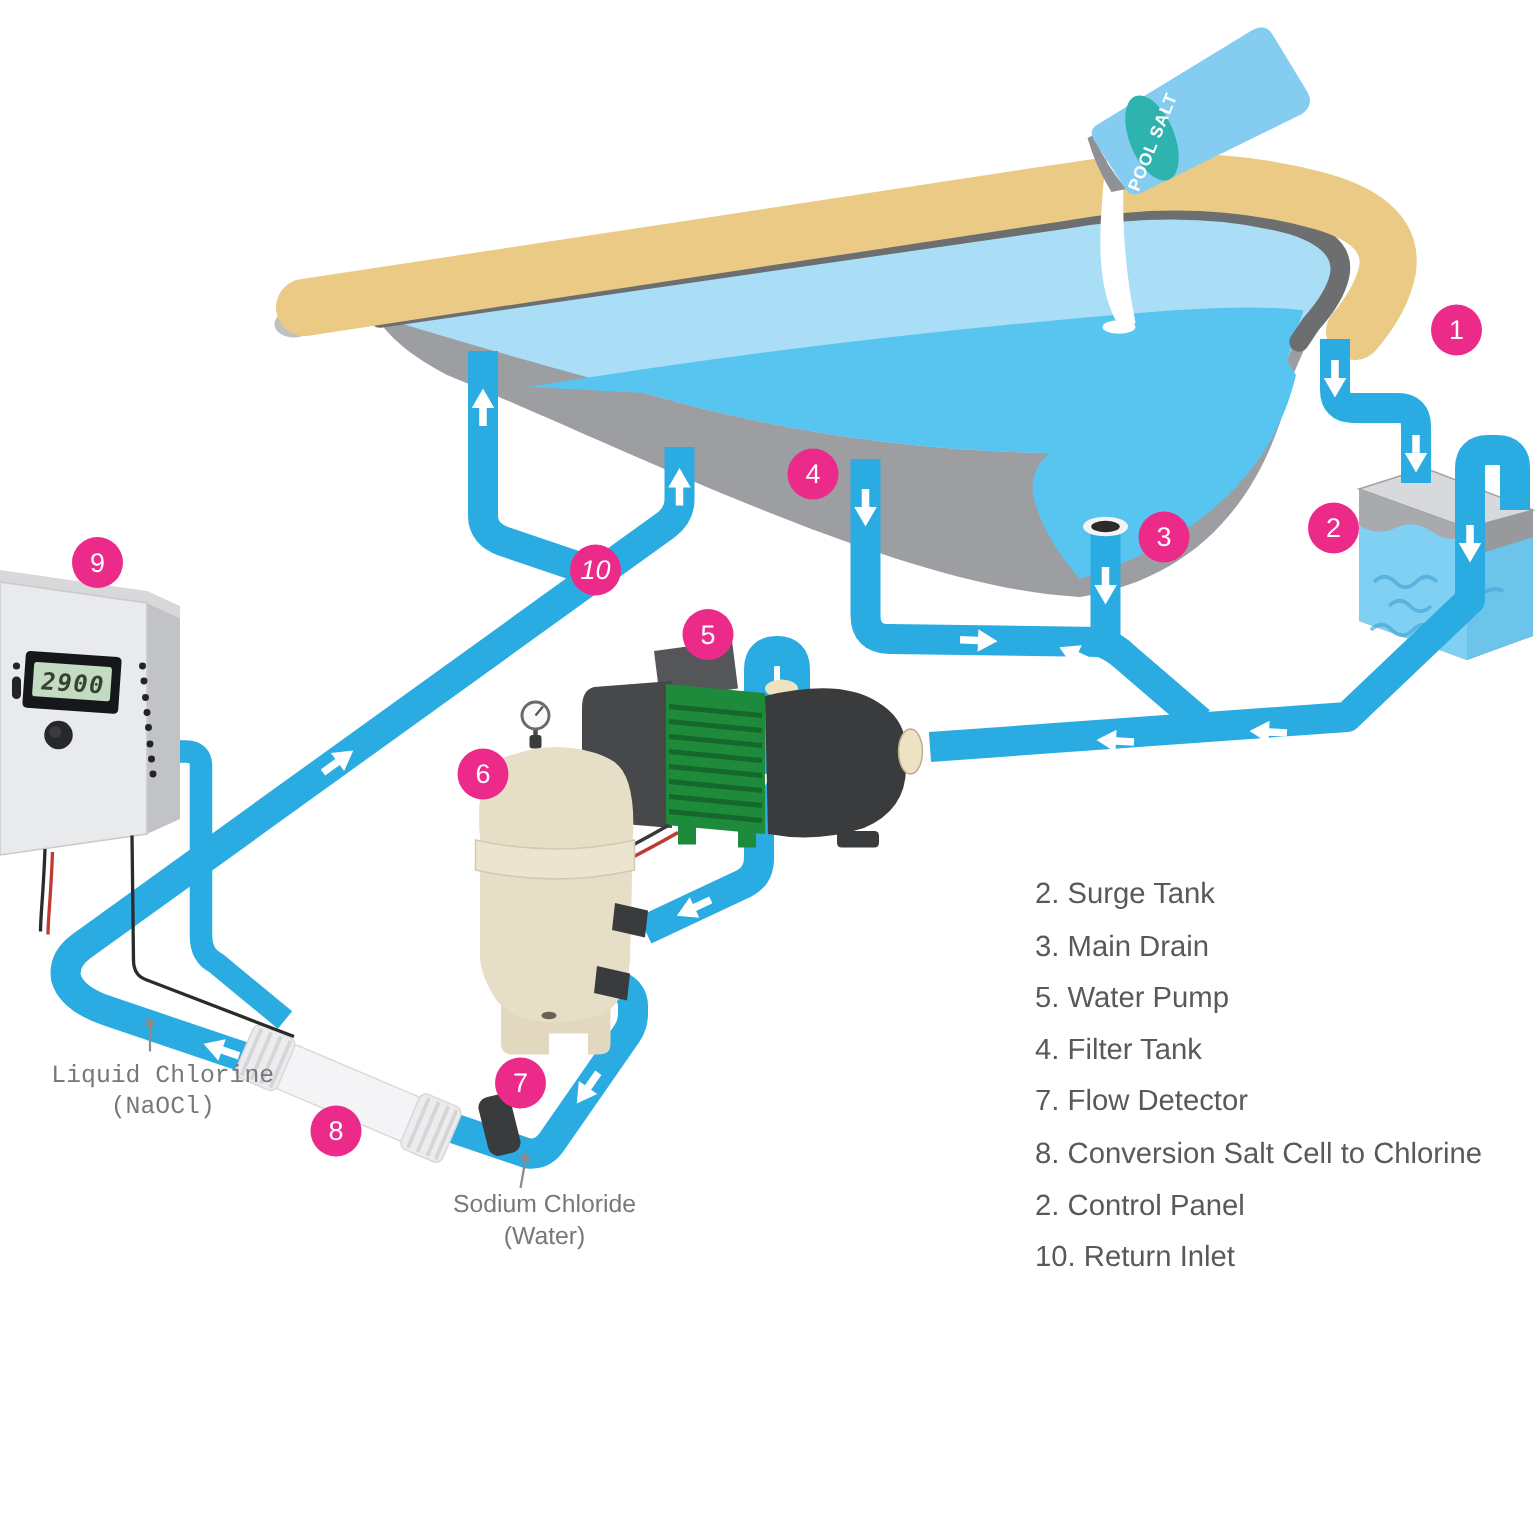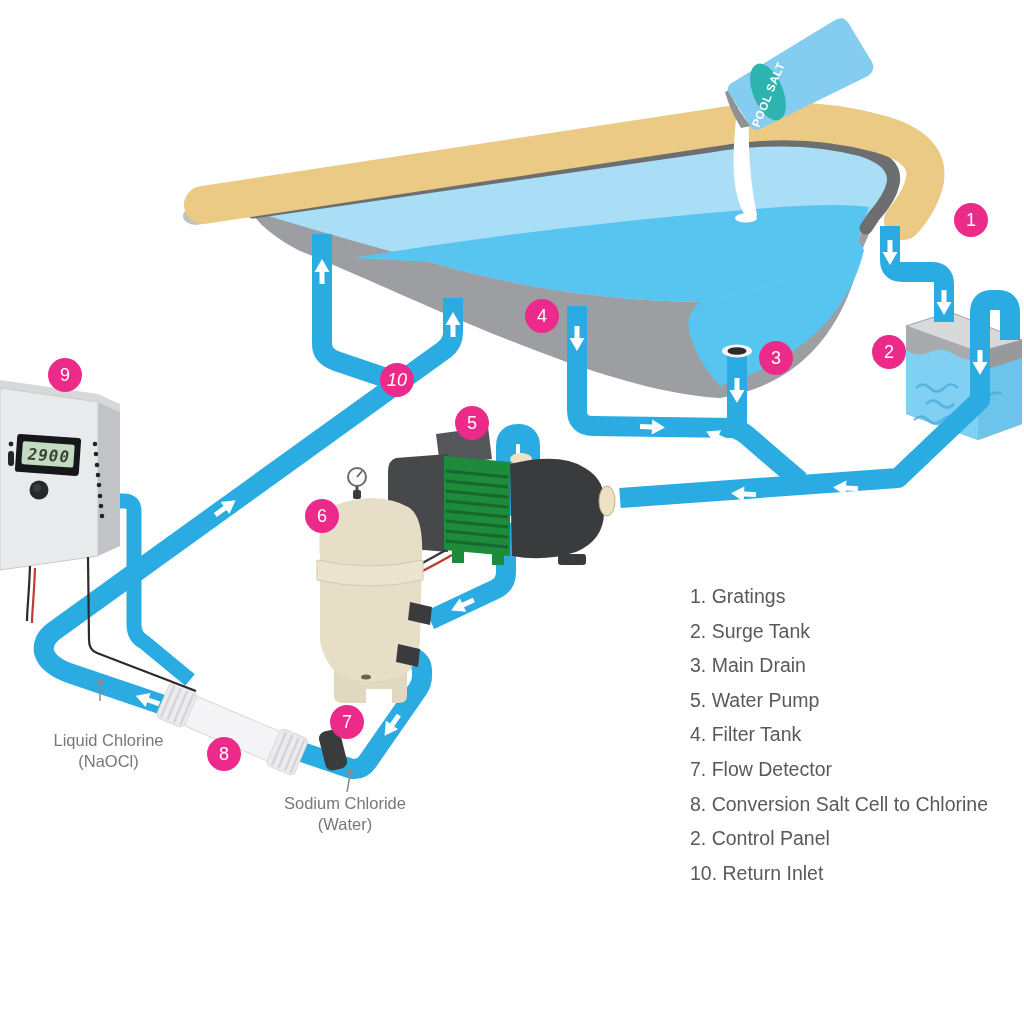--- a/index.html
+++ b/index.html
@@ -5,22 +5,22 @@
   html,body{margin:0;padding:0;background:#ffffff;}
   #stage{position:relative;width:1024px;height:1024px;background:#ffffff;overflow:hidden;
          font-family:"Liberation Sans",sans-serif;}
   #diagram-svg{position:absolute;left:0;top:0;}
   .marker{position:absolute;width:34px;height:34px;border-radius:50%;background:#EC2A8A;
           color:#ffffff;font-size:18px;line-height:34px;text-align:center;
           font-family:"Liberation Sans",sans-serif;}
   #legend{position:absolute;left:690px;top:579px;color:#58595B;font-size:19.5px;}
   .legend-item{line-height:34.6px;white-space:nowrap;}
   .chem-label{position:absolute;color:#77787B;font-size:16.5px;line-height:21px;text-align:center;}
-  #label-liquid-chlorine{left:26px;top:730px;width:165px;}
-  #label-sodium-chloride{left:256px;top:793px;width:178px;}
+  #label-liquid-chlorine{left:26px;top:706px;width:165px;font-family:Liberation Mono, monospace;}
+  #label-sodium-chloride{left:274px;top:793px;width:178px;}
 </style>
 </head>
 <body>
 
 <div id="stage">
 
 <svg id="diagram-svg" width="1024" height="1024" viewBox="0 0 1024 1024">
 
   <g>
     <ellipse cx="196" cy="216" rx="13" ry="9" fill="#C0C1C3"></ellipse>
@@ -216,21 +216,20 @@
 <div class="chem-label" id="label-liquid-chlorine">
   <div>Liquid Chlorine</div>
   <div>(NaOCl)</div>
 </div>
 <div class="chem-label" id="label-sodium-chloride">
   <div>Sodium Chloride</div>
   <div>(Water)</div>
 </div>
 
 <div id="legend">
-  <div class="legend-item">1. Gratings</div>
   <div class="legend-item">2. Surge Tank</div>
   <div class="legend-item">3. Main Drain</div>
   <div class="legend-item">5. Water Pump</div>
   <div class="legend-item">4. Filter Tank</div>
   <div class="legend-item">7. Flow Detector</div>
   <div class="legend-item">8. Conversion Salt Cell to Chlorine</div>
   <div class="legend-item">2. Control Panel</div>
   <div class="legend-item">10. Return Inlet</div>
 </div>
 

